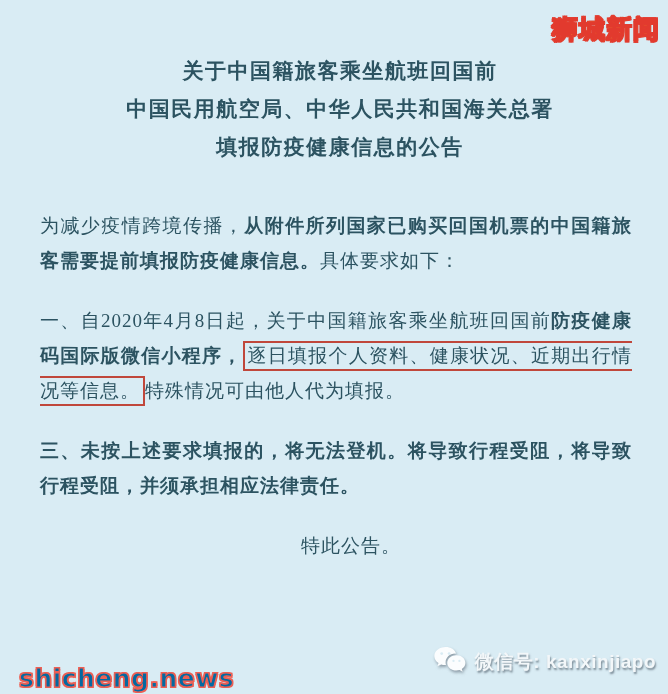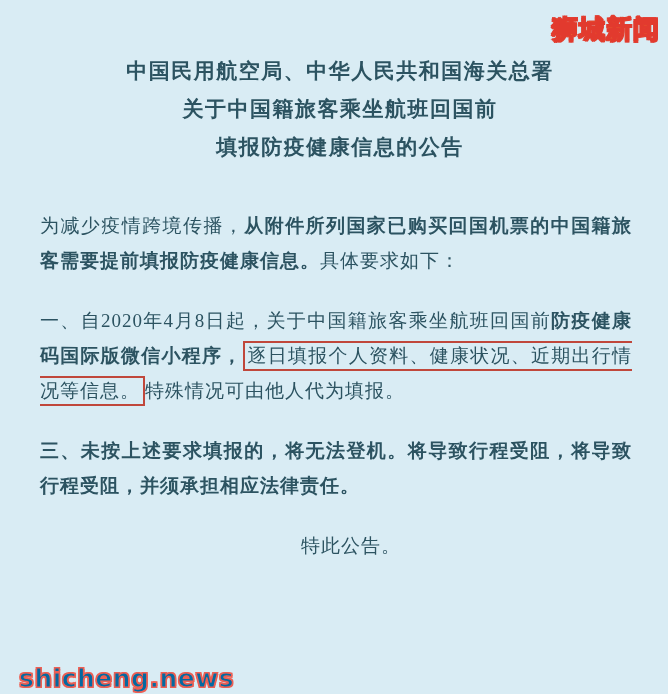--- a/index.html
+++ b/index.html
@@ -81,28 +81,45 @@
   .wechat-icon-svg { filter: drop-shadow(1px 2px 1.5px rgba(105,120,132,0.7)); }
 </style>
 </head>
 <body style="background: rgb(217, 236, 244);">
 
 <div class="page" style="color: rgb(44, 83, 97); padding-left: 12px;">
 
   <div class="watermark">狮城新闻</div>
 
   <div class="title-block">
+    <div class="title-line">关于中国籍旅客乘坐航班回国前</div>
     <div class="title-line">中国民用航空局、中华人民共和国海关总署</div>
-    <div class="title-line">关于中国籍旅客乘坐航班回国前</div>
     <div class="title-line">填报防疫健康信息的公告</div>
   </div>
 
   <div class="body-block">
       <div class="para"><span class="run-normal">为减少疫情跨境传播，</span><span class="run-bold">从附件所列国家已购买回国机票的中国籍旅客需要提前填报防疫健康信息。</span><span class="run-normal">具体要求如下：</span></div>
       <div class="para"><span class="run-normal">一、自2020年4月8日起，关于中国籍旅客乘坐航班回国前</span><span class="run-bold">防疫健康码国际版微信小程序，</span><span class="run-boxed">逐日填报个人资料、健康状况、近期出行情况等信息。</span><span class="run-normal">特殊情况可由他人代为填报。</span></div>
       <div class="para"><span class="run-bold">三、未按上述要求填报的，将无法登机。将导致行程受阻，将导致行程受阻，并须承担相应法律责任。</span></div>
       <div class="para indent"><span class="run-normal">特此公告。</span></div>
     </div>
 
   <div class="site-logo">shicheng.news</div>
 
+  <div class="wechat-box">
+    <span class="wechat-icon">
+      <svg class="wechat-icon-svg" width="34" height="28" viewBox="0 0 34 28">
+        <g fill="#fbfdfe">
+          <path d="M12.5 1C6.3 1 1.3 5 1.3 10c0 2.9 1.6 5.4 4.2 7l-1.1 3.3 3.8-1.9c1.3 0.4 2.3 0.6 3.7 0.6 0.4 0 0.7 0 1.1-0.1-0.3-0.8-0.4-1.6-0.4-2.4 0-4.9 4.3-8.9 9.5-8.9 0.3 0 0.7 0 1 0.1C22.1 3.7 17.7 1 12.5 1z"></path>
+          <path d="M23.4 9.2c-5 0-9.1 3.4-9.1 7.7 0 4.2 4.1 7.7 9.1 7.7 1.1 0 2.1-0.2 3.1-0.5l3.2 1.6-0.9-2.8c2.2-1.4 3.6-3.6 3.6-6 0-4.3-4-7.7-9-7.7z"></path>
+        </g>
+        <g fill="#d9ecf4">
+          <circle cx="8.7" cy="7.6" r="1.4"></circle>
+          <circle cx="16.1" cy="7.6" r="1.4"></circle>
+          <circle cx="20.5" cy="14.9" r="1.15"></circle>
+          <circle cx="26.4" cy="14.9" r="1.15"></circle>
+        </g>
+      </svg>
+    </span>
+    <span class="wechat-label">微信号: kanxinjiapo</span>
+  </div>
 
 </div>
 
 </body></html>

